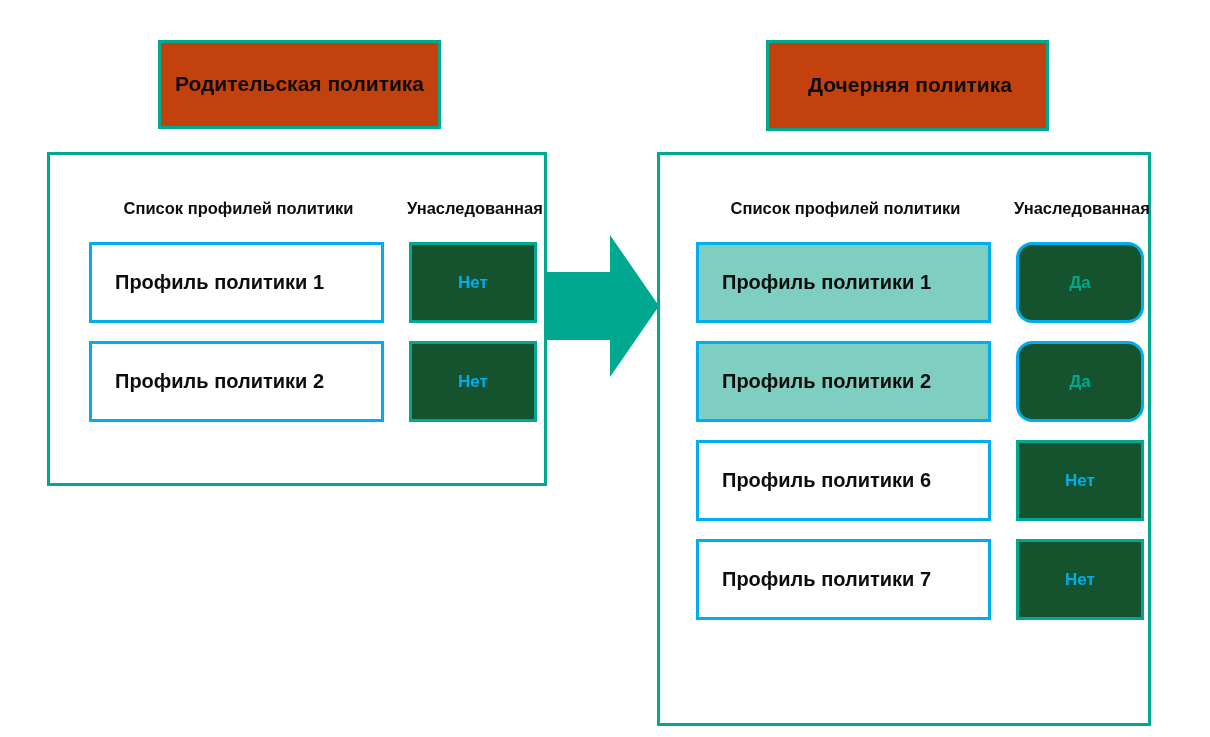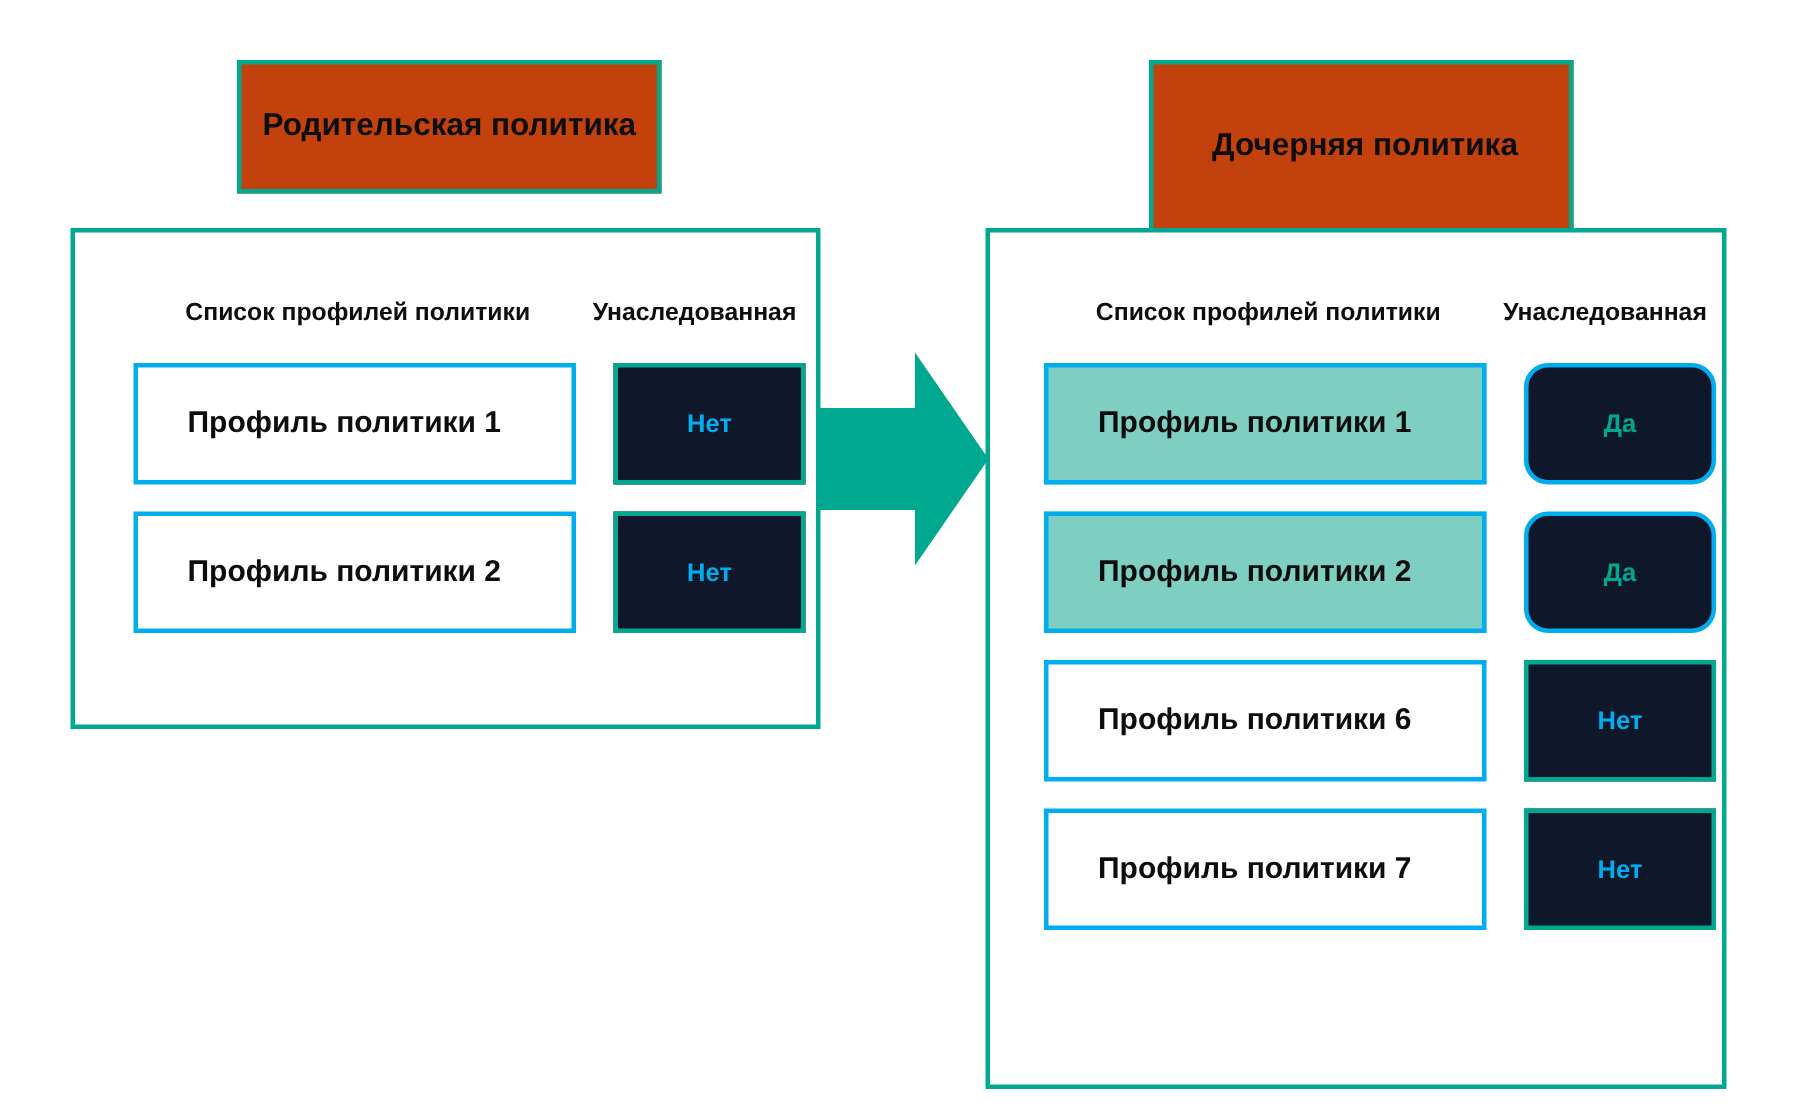--- a/index.html
+++ b/index.html
@@ -28,41 +28,42 @@
     align-items: center;
     justify-content: center;
     text-align: center;
     color: #0d0d0d;
     font-weight: bold;
     font-size: 21px;
     line-height: 1.25;
     padding: 4px 10px;
   }
   #parent-title-box { left: 158px; top: 40px; width: 283px; height: 89px; }
-  #child-title-box  { left: 766px; top: 40px; width: 283px; height: 115px; padding-left: 15px; }
+  #child-title-box  { left: 766px; top: 40px; width: 283px; height: 91px; padding-left: 15px; }
 
   
   .panel {
     position: absolute;
     box-sizing: border-box;
     border: 3px solid #00a88f;
     background: #ffffff;
   }
   #parent-panel { left: 47px;  top: 152px; width: 500px; height: 334px; }
   #child-panel  { left: 657px; top: 152px; width: 494px; height: 574px; }
 
   
   .col-headers {
     position: absolute;
     display: flex;
     align-items: baseline;
     font-weight: bold;
     font-size: 16.5px;
     color: #0d0d0d;
     white-space: nowrap;
+    gap: 12px;
   }
   #parent-headers { left: 44px; top: 44px; }
   #child-headers  { left: 41px; top: 44px; }
   .col-head-profiles  { width: 289px; text-align: center; }
   .col-head-inherited { width: 160px; text-align: center; }
 
   
   .rows { position: absolute; }
   #parent-rows { left: 39px; top: 87px; }
   #child-rows  { left: 36px; top: 87px; }
@@ -75,37 +76,37 @@
   .row:last-child { margin-bottom: 0; }
 
   .profile-box {
     box-sizing: border-box;
     width: 295px;
     height: 81px;
     border: 3px solid #00aeef;
     background: #ffffff;
     display: flex;
     align-items: center;
-    padding-left: 33px;
+    padding-left: 23px;
     font-weight: bold;
     font-size: 20px;
     color: #0d0d0d;
     white-space: nowrap;
   }
   .profile-box.highlighted {
     background: #7ecec2;
   }
 
   .inherited-box {
     box-sizing: border-box;
     width: 128px;
     height: 81px;
     margin-left: 25px;
     border: 3px solid #00a88f;
-    background: #0f172a;
+    background: #14532d;
     display: flex;
     align-items: center;
     justify-content: center;
     font-weight: bold;
     font-size: 17px;
     color: #00aeef;
   }
   .inherited-box.yes {
     border-color: #00aeef;
     color: #00a88f;

